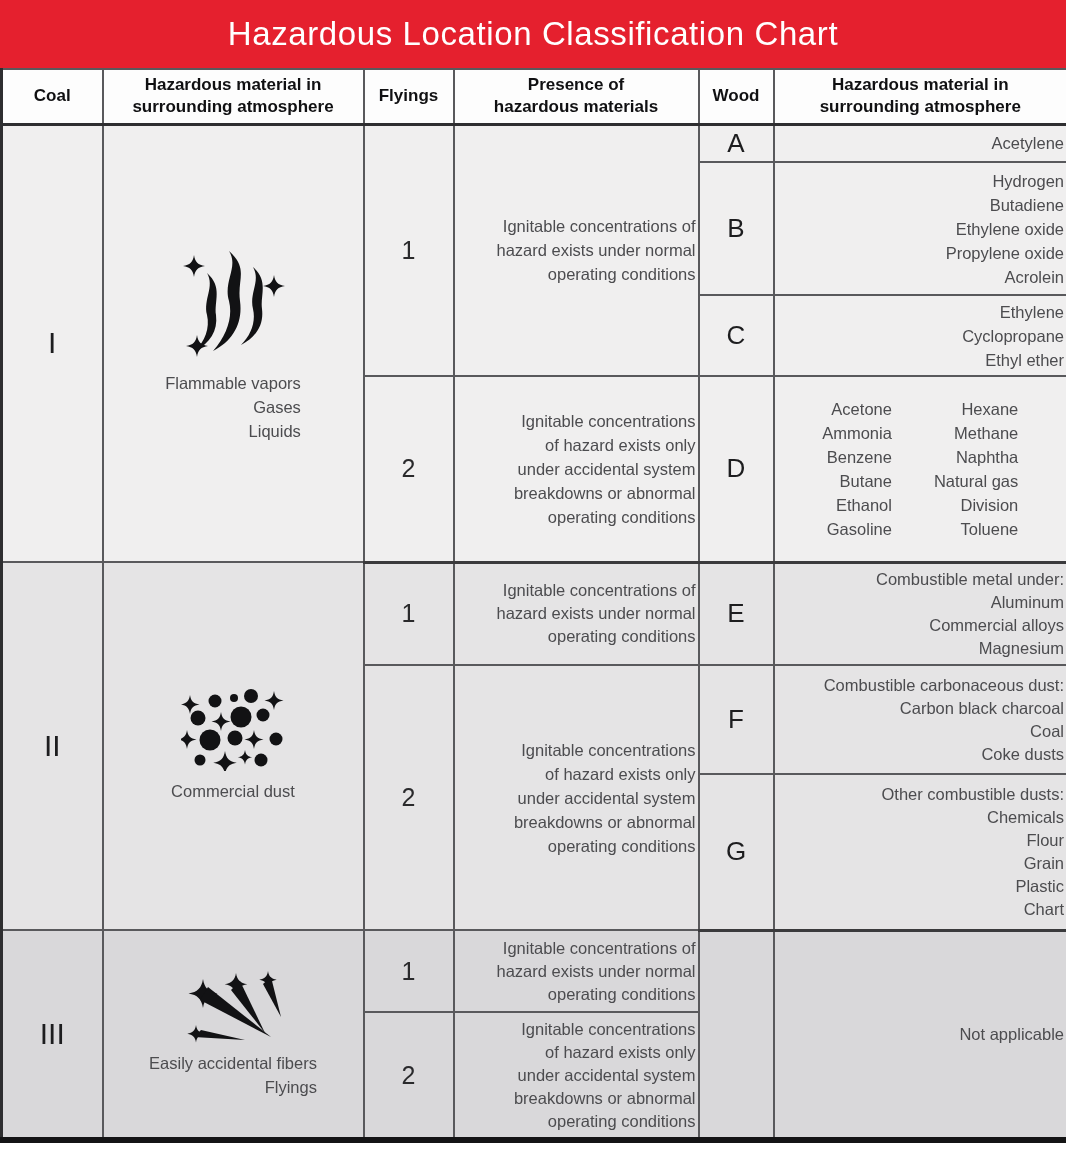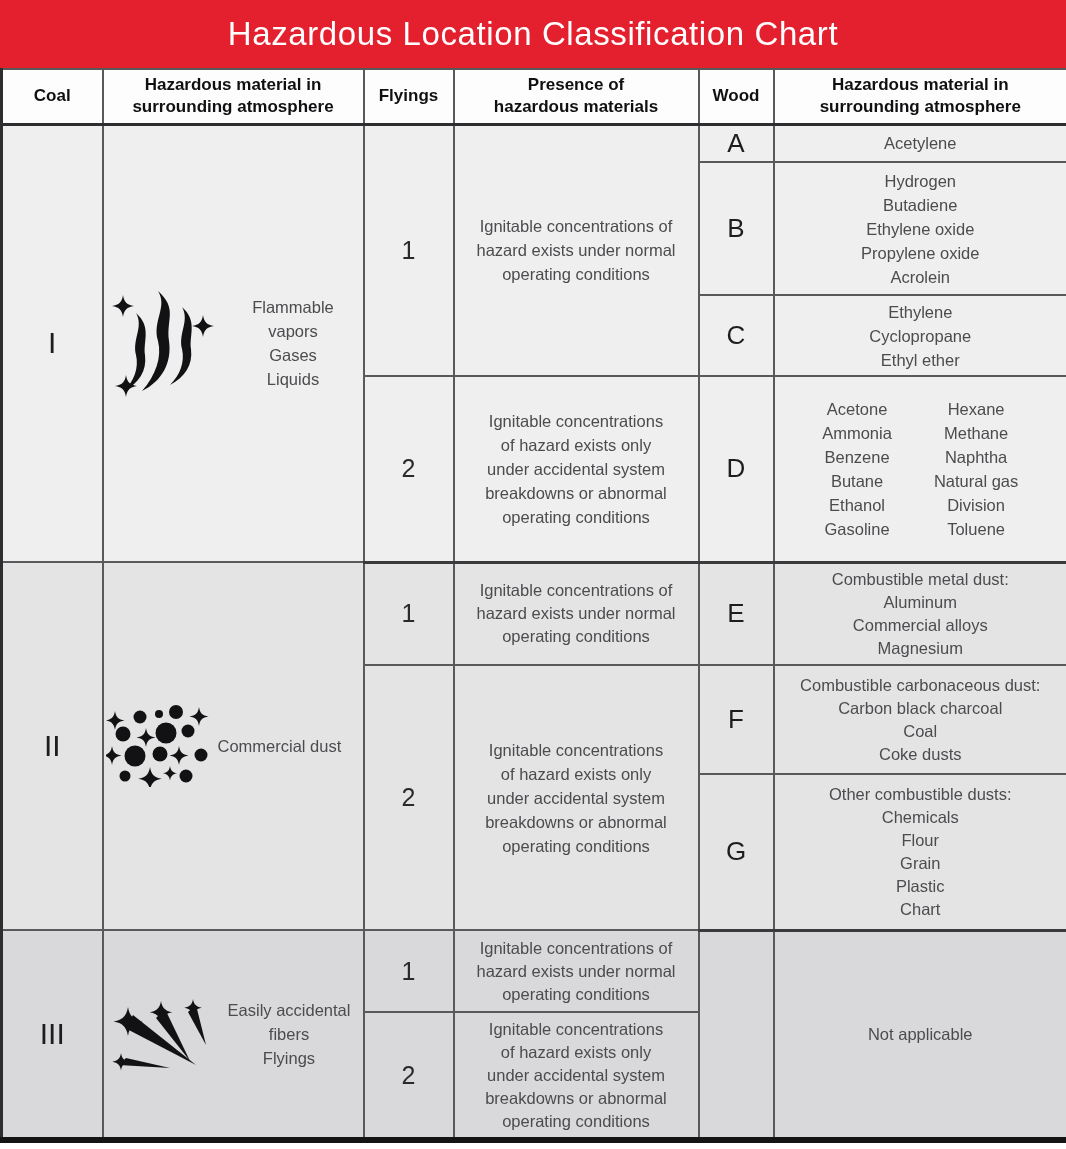--- a/index.html
+++ b/index.html
@@ -26,30 +26,30 @@
   td, th { border: 2px solid #59595c; padding: 2px; text-align: center; vertical-align: middle; overflow: hidden; }
   tr.header-row th {
     background: #fdfdfd; height: 55px;
     font-size: 17px; font-weight: 700; color: #101012; line-height: 22px;
   }
   tr.header-row th { border-bottom: 3px solid #2e2e30; }
   .bg1 { background: #f0efef; }
   .bg2 { background: #e5e4e5; }
   .bg3 { background: #d9d8da; }
   .pre { white-space: pre-line; }
-  .cell-text { font-size: 16.5px; color: #4c4c4f; line-height: 24px; }
+  .cell-text { font-size: 16.5px; color: #4c4c4f; line-height: 24px; text-align: right; }
   .tight { line-height: 23px; }
   .group-letter { font-size: 26px; color: #1d1d1f; }
   .division-num { font-size: 25px; color: #2a2a2c; }
   .class-num { font-size: 30px; color: #1d1d1f; }
   tr.class-end td { border-bottom: 3px solid #3a3a3c; }
   .r38 { height: 38px; } .r133 { height: 133px; } .r81 { height: 81px; }
   .r186 { height: 186px; } .r103 { height: 103px; } .r109 { height: 109px; }
   .r156 { height: 156px; } .r82 { height: 82px; } .r128 { height: 128px; }
-  .material-box { display: flex; flex-direction: row; align-items: center; gap: 8px; }
+  .material-box { display: flex; flex-direction: column; align-items: center; gap: 8px; }
   .dual-col { display: flex; justify-content: center; gap: 42px; }
   .icon svg { display: block; }
 </style>
 </head>
 <body>
 
 <header class="banner">
   <h1 class="banner-title">Hazardous Location Classification Chart</h1>
 </header>
 
@@ -171,21 +171,21 @@
             </svg>
           </span>
           <div class="cell-text pre">Commercial dust</div>
         </div>
       </td>
       <td class="bg2 division-num">1</td>
       <td class="bg2 cell-text pre tight">Ignitable concentrations of
 hazard exists under normal
 operating conditions</td>
       <td class="bg2 group-letter">E</td>
-      <td class="bg2 cell-text pre tight">Combustible metal dust:
+      <td class="bg2 cell-text pre tight">Combustible metal under:
 Aluminum
 Commercial alloys
 Magnesium</td>
     </tr>
 
     <tr class="r109">
       <td rowspan="2" class="bg2 division-num">2</td>
       <td rowspan="2" class="bg2 cell-text pre">Ignitable concentrations
 of hazard exists only
 under accidental system

